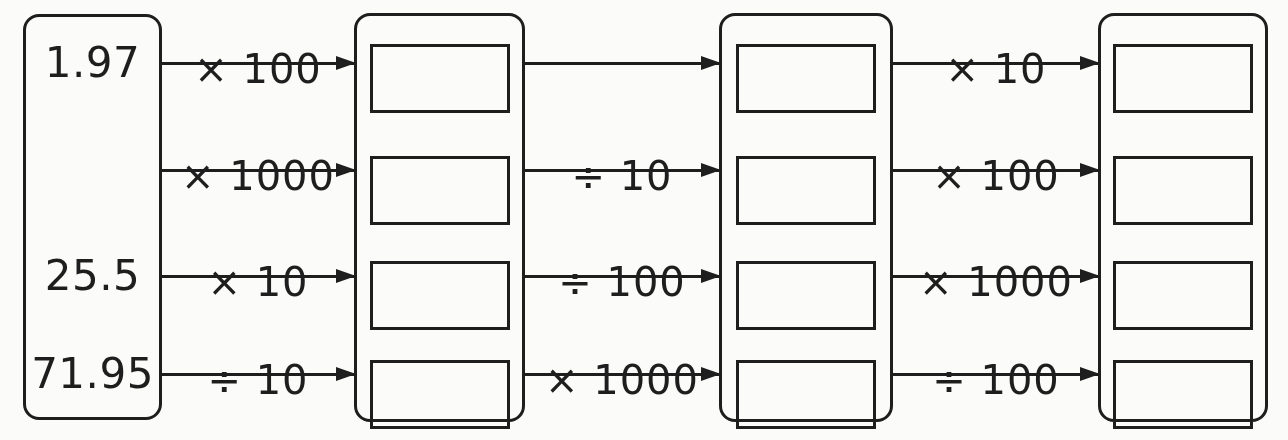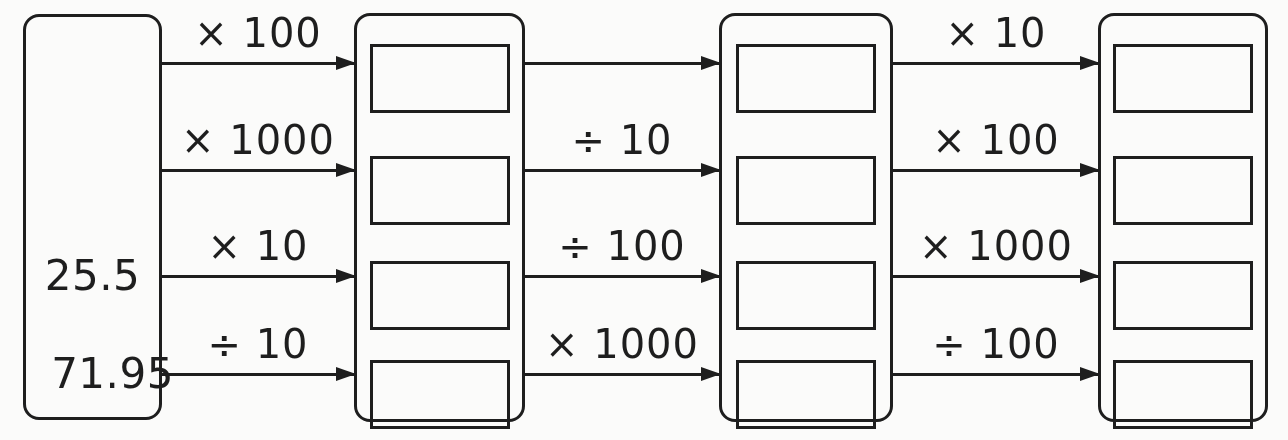--- a/index.html
+++ b/index.html
@@ -61,38 +61,40 @@
   .op-label {
     position: absolute;
     width: 240px;
     margin-left: -120px;
     text-align: center;
     font-size: 40px;
     line-height: 40px;
     letter-spacing: 1px;
     color: var(--ink);
     white-space: nowrap;
+    margin-top: 36px;
   }
   
-  .r1v { top: 39px; }  .r2v { top: 146px; } .r3v { top: 252px; } .r4v { top: 350px; padding-left: 20px; }
+  .r1v { top: 39px; }  .r2v { top: 146px; } .r3v { top: 252px; } .r4v { top: 350px; }
   .r1a { top: 61.5px; } .r2a { top: 168.5px; } .r3a { top: 274.5px; } .r4a { top: 372.5px; }
   .r1l { top: 13px; }  .r2l { top: 120px; } .r3l { top: 226px; } .r4l { top: 324px; }
   .r1b { top: 28px; }  .r2b { top: 140px; } .r3b { top: 245px; } .r4b { top: 344px; }
   
   .g1 { left: 162px; width: 192px; }
   .g2 { left: 525px; width: 194px; }
   .g3 { left: 893px; width: 205px; }
   .g1l { left: 258px; } .g2l { left: 622px; } .g3l { left: 996px; }
 </style>
 </head>
 <body>
 
 <div class="canvas">
 
   <div class="panel" style="left:23px; top:14px; width:139px; height:406px;"></div>
+  <div class="source-value r1v">1.97</div>
   <div class="source-value r3v">25.5</div>
   <div class="source-value r4v">71.95</div>
 
   <div class="op-label r1l g1l">× 100</div>
   <div class="op-label r2l g1l">× 1000</div>
   <div class="op-label r3l g1l">× 10</div>
   <div class="op-label r4l g1l">÷ 10</div>
   <div class="arrow g1 r1a">
       <span class="head"></span>
     </div>

